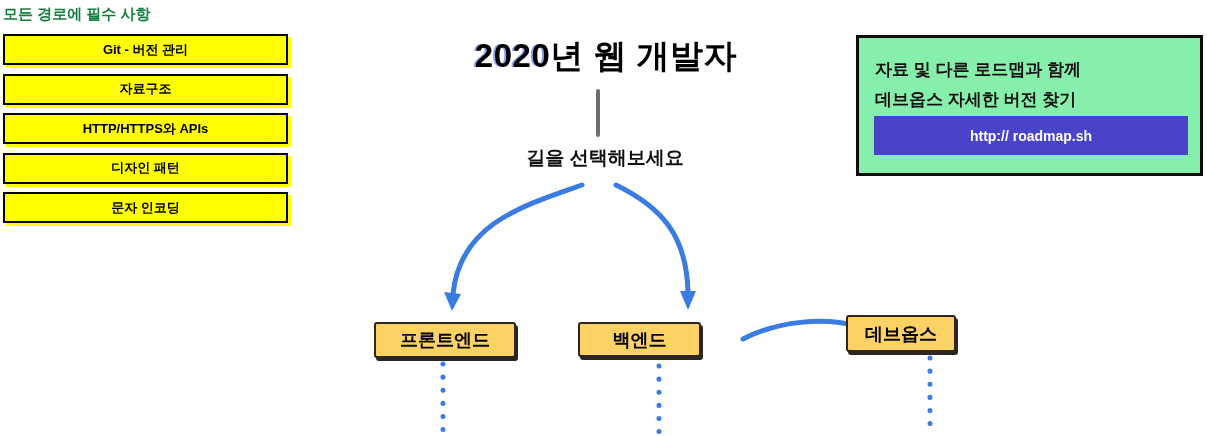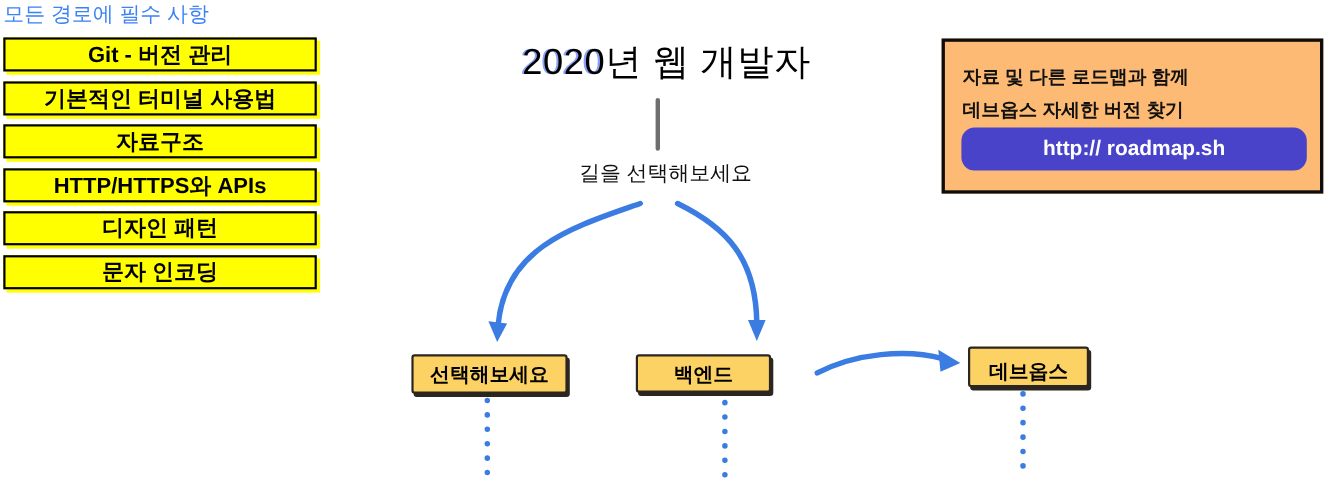--- a/index.html
+++ b/index.html
@@ -14,125 +14,125 @@
   }
 
   
   .sidebar {
     position: absolute;
     left: 3px;
     top: 4px;
     width: 285px;
   }
   .sidebar-heading {
-    font-size: 19px;
-    font-weight: 400;
-    color: #3b82f6;
+    font-size: 15px;
+    font-weight: 700;
+    color: #15803d;
     margin: 0 0 10px 0;
     line-height: 20px;
   }
   .req-box {
     box-sizing: border-box;
     height: 31px;
     margin-bottom: 8.5px;
     background: #FFFF00;
     border: 2px solid #000000;
     box-shadow: 3px 3px 0 #FFFF00;
     display: flex;
     align-items: center;
     justify-content: center;
-    font-size: 20px;
+    font-size: 13px;
     font-weight: 700;
     white-space: nowrap;
     cursor: pointer;
   }
 
   
   .title {
     position: absolute;
     left: 420px;
     top: 34px;
     width: 372px;
     text-align: center;
     font-size: 33px;
-    font-weight: 400;
+    font-weight: 700;
     letter-spacing: 0.5px;
   }
   .title .year { text-shadow: -2px 0 0 rgba(47, 84, 235, 0.55); }
   .connector-line {
     position: absolute;
     left: 596px;
     top: 89px;
     width: 4px;
     height: 48px;
     background: #6E6E6E;
     border-radius: 2px;
   }
   .choose-path {
     position: absolute;
     left: 470px;
     top: 145px;
     width: 270px;
     text-align: center;
     font-size: 19px;
-    font-weight: 400;
+    font-weight: 700;
     color: #111;
   }
 
   
   .path-box {
     position: absolute;
     box-sizing: border-box;
     background: #FCD264;
     border: 2px solid #2b2620;
     border-radius: 3px;
     box-shadow: 2px 3px 0 #2b2620;
     display: flex;
     align-items: center;
     justify-content: center;
     font-size: 18px;
     font-weight: 700;
     cursor: pointer;
   }
   .path-frontend { left: 374px; top: 322px; width: 142px; height: 36px; }
   .path-backend  { left: 578px; top: 322px; width: 123px; height: 35px; }
-  .path-devops   { left: 880px; top: 315px; width: 110px; height: 37px; align-items: flex-end; }
+  .path-devops   { left: 846px; top: 315px; width: 110px; height: 37px; }
 
   
   .info-box {
     position: absolute;
     box-sizing: border-box;
     left: 856px;
     top: 35px;
     width: 347px;
     height: 141px;
     border: 3px solid #0d0d0d;
-    background: #fdba74;
+    background: #86efac;
   }
   .info-text {
     position: absolute;
     left: 16px;
     top: 17px;
     font-size: 17px;
     font-weight: 600;
     line-height: 30px;
     color: #111;
   }
   .info-button {
     position: absolute;
     left: 15px;
     top: 78px;
     width: 314px;
     height: 39px;
     background: #4843C9;
     border: none;
-    border-radius: 12px;
+    border-radius: 0;
     color: #ffffff;
     font-family: inherit;
-    font-size: 19px;
+    font-size: 14px;
     font-weight: 700;
     display: flex;
     align-items: center;
     justify-content: center;
     cursor: pointer;
   }
 
   
   .overlay {
     position: absolute;
@@ -146,23 +146,20 @@
 <body>
 
 <div class="canvas">
 
   <div class="sidebar">
     <div class="sidebar-heading">모든 경로에 필수 사항</div>
     <div class="req-box">
         <span>Git - 버전 관리</span>
       </div>
     <div class="req-box">
-        <span>기본적인 터미널 사용법</span>
-      </div>
-    <div class="req-box">
         <span>자료구조</span>
       </div>
     <div class="req-box">
         <span>HTTP/HTTPS와 APIs</span>
       </div>
     <div class="req-box">
         <span>디자인 패턴</span>
       </div>
     <div class="req-box">
         <span>문자 인코딩</span>
@@ -183,21 +180,21 @@
 
     <path d="M 743 339 C 778 321, 824 317, 857 326" fill="none" stroke="#3B7CE2" stroke-width="5" stroke-linecap="round"></path>
     <polygon points="853,318 855,338 873,330" fill="#3B7CE2"></polygon>
 
     <path d="M 443 364 L 443 434" fill="none" stroke="#3B7CE2" stroke-width="5" stroke-linecap="round" stroke-dasharray="0.1 13"></path>
     <path d="M 659 366 L 659 434" fill="none" stroke="#3B7CE2" stroke-width="5" stroke-linecap="round" stroke-dasharray="0.1 13"></path>
     <path d="M 930 358 L 930 434" fill="none" stroke="#3B7CE2" stroke-width="5" stroke-linecap="round" stroke-dasharray="0.1 13"></path>
   </svg>
 
   <div class="path-box path-frontend">
-      <span>선택해보세요</span>
+      <span>프론트엔드</span>
     </div>
   <div class="path-box path-backend">
       <span>백엔드</span>
     </div>
   <div class="path-box path-devops">
       <span>데브옵스</span>
     </div>
 
   <div class="info-box">
     <div class="info-text">

